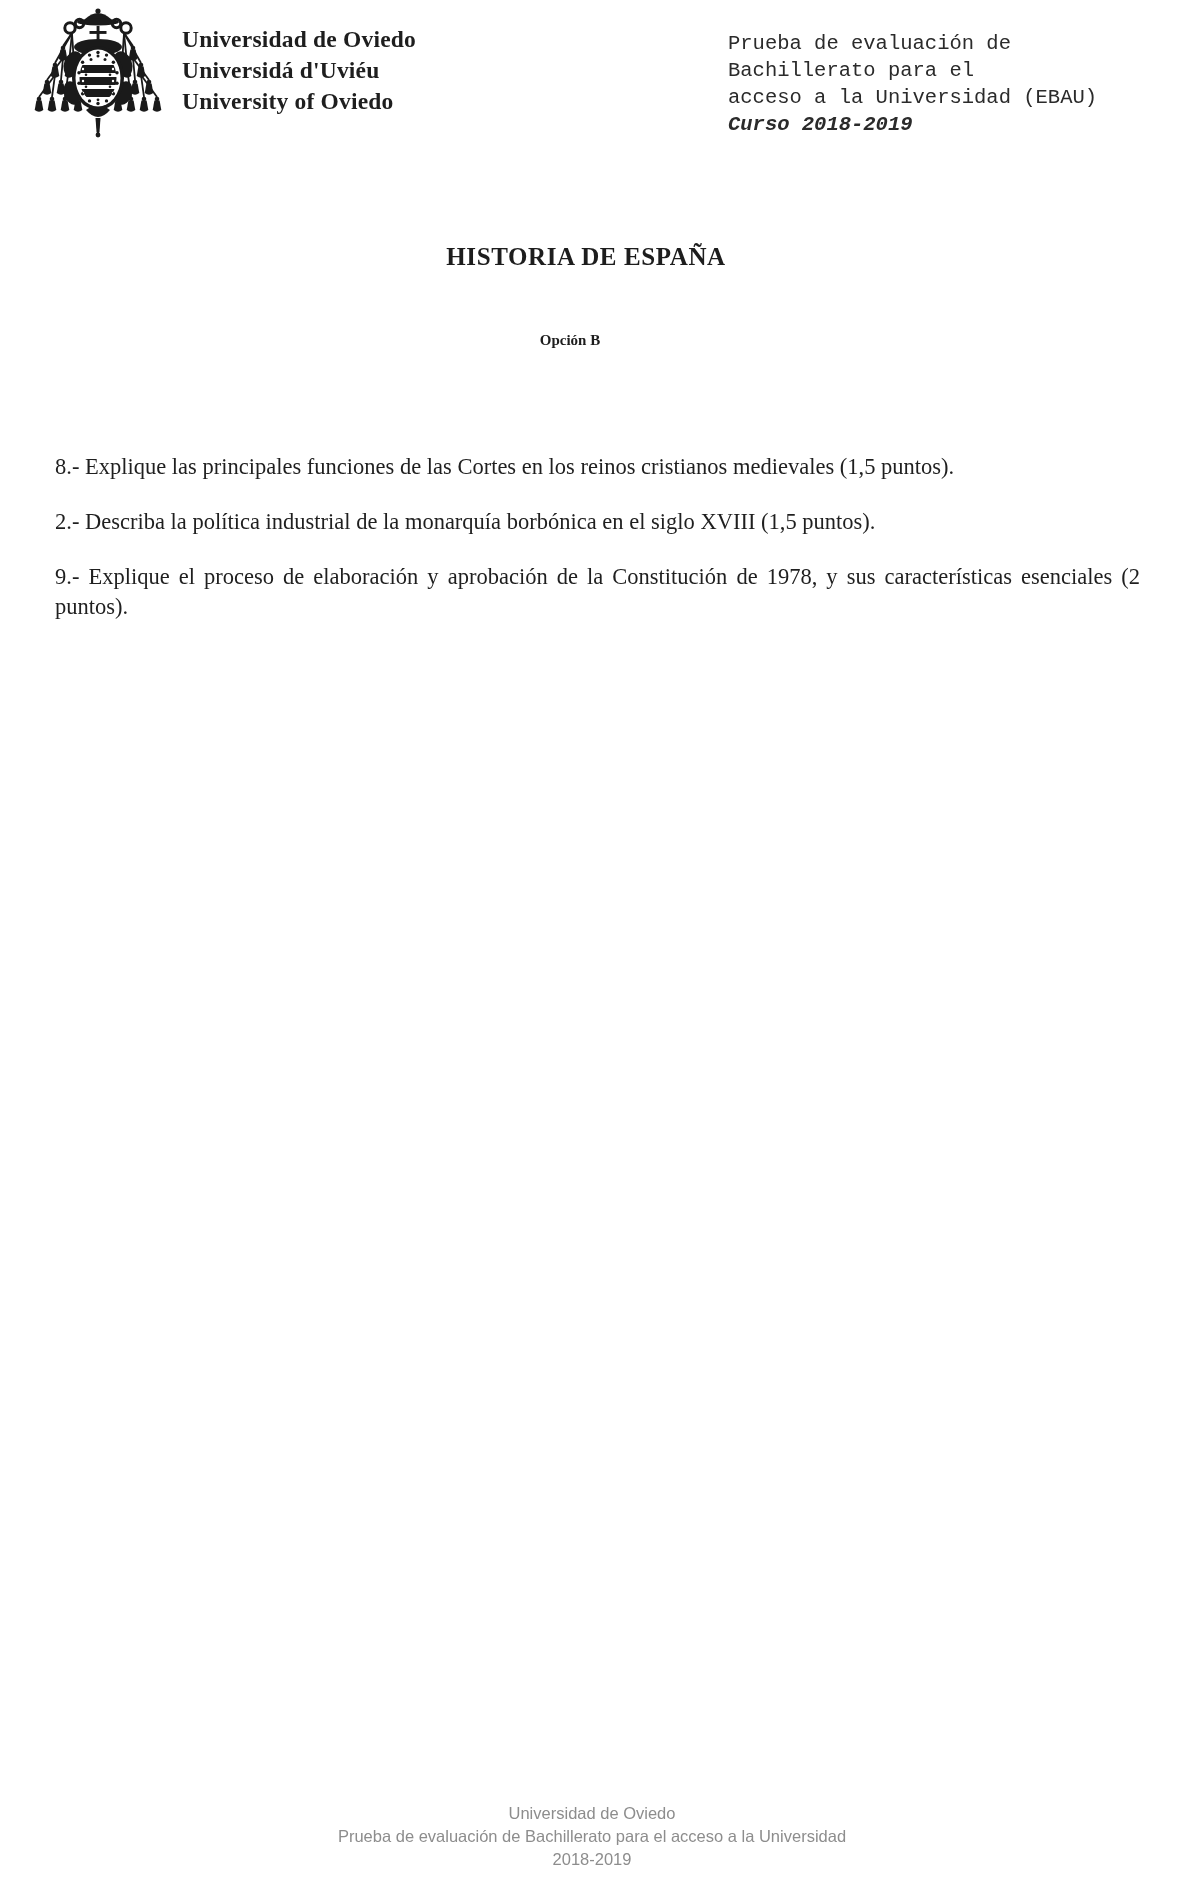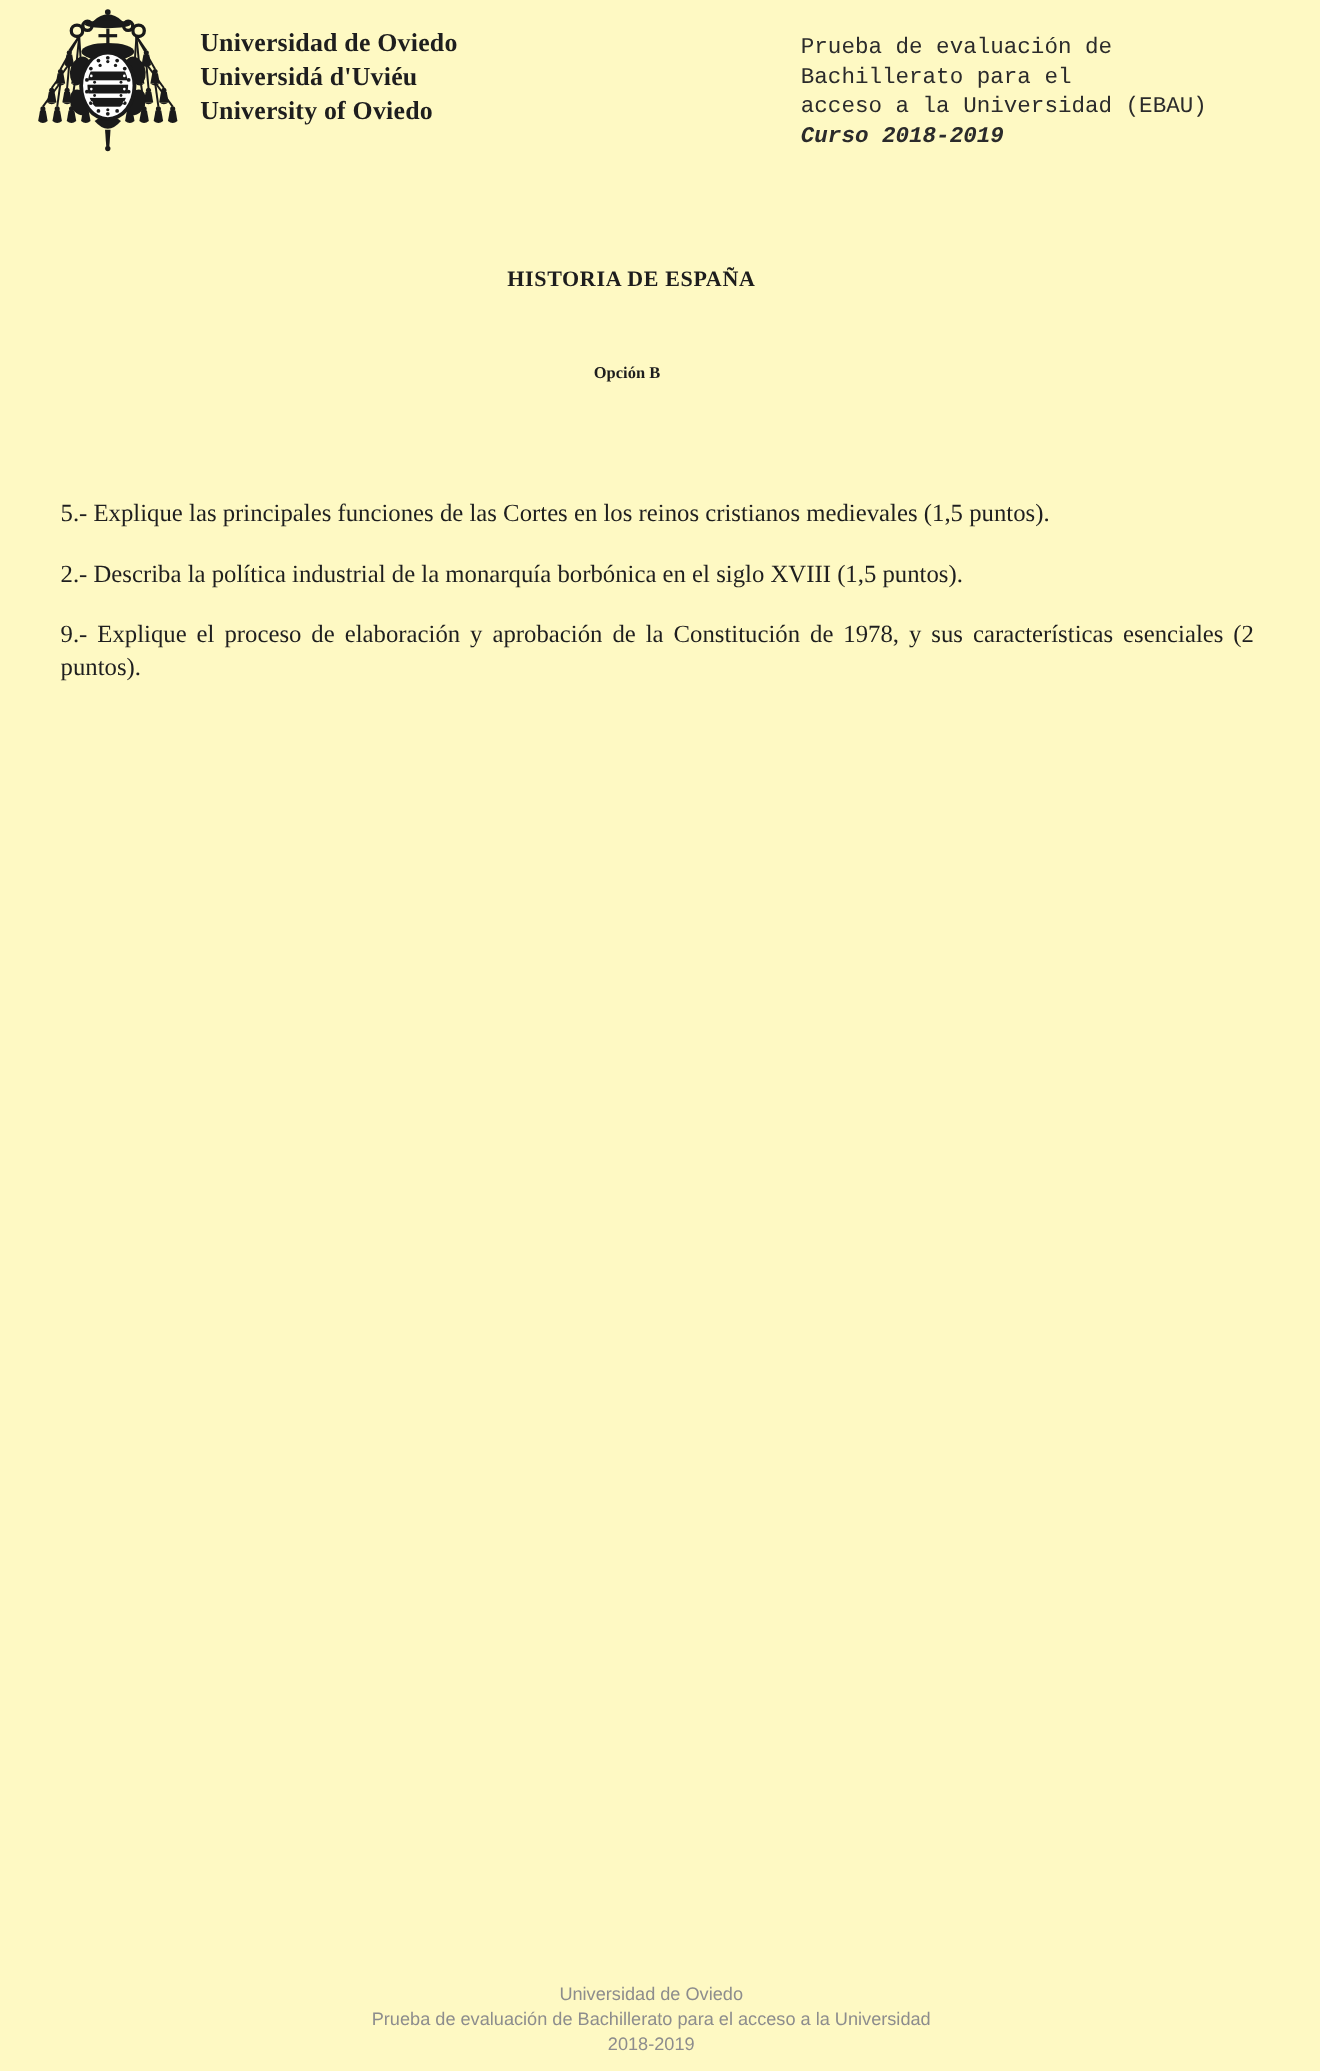--- a/index.html
+++ b/index.html
@@ -1,21 +1,21 @@
 <!DOCTYPE html>
 <html><head>
 <meta charset="utf-8">
 <style>
   html, body { margin: 0; padding: 0; background: #e9e9e9; }
   .page {
     position: relative;
     width: 1200px;
     height: 1883px;
     margin: 0 auto;
-    background: #fef9c3;
+    background: #ffffff;
     overflow: hidden;
     font-family: "Liberation Serif", "DejaVu Serif", serif;
     color: #222222;
   }
 
   
   .crest {
     position: absolute;
     left: 28px;
     top: 6px;
@@ -44,26 +44,26 @@
     color: #2b2b2b;
   }
   .header-right .course {
     font-weight: 700;
     font-style: italic;
   }
 
   
   .doc-title {
     position: absolute;
-    left: 4px;
+    left: 16px;
     top: 243px;
     width: 1140px;
     margin: 0;
     text-align: center;
-    font-size: 20px;
+    font-size: 25px;
     font-weight: 700;
     letter-spacing: 0.6px;
     color: #1d1d1d;
   }
   .doc-subtitle {
     position: absolute;
     left: 0;
     top: 332px;
     width: 1140px;
     margin: 0;
@@ -233,21 +233,21 @@
   <div class="header-right">
     <div>Prueba de evaluación de Bachillerato para el</div>
     <div>acceso a la Universidad (EBAU)</div>
     <div class="course">Curso 2018-2019</div>
   </div>
 
   <h1 class="doc-title">HISTORIA DE ESPAÑA</h1>
   <h2 class="doc-subtitle">Opción B</h2>
 
   <main class="questions">
-    <p>5.- Explique las principales funciones de las Cortes en los reinos cristianos medievales (1,5 puntos).</p>
+    <p>8.- Explique las principales funciones de las Cortes en los reinos cristianos medievales (1,5 puntos).</p>
     <p>2.- Describa la política industrial de la monarquía borbónica en el siglo XVIII (1,5 puntos).</p>
     <p class="q-last">9.- Explique el proceso de elaboración y aprobación de la Constitución de 1978, y sus características esenciales (2 puntos).</p>
   </main>
 
   <footer class="page-footer">
     <div>Universidad de Oviedo</div>
     <div>Prueba de evaluación de Bachillerato para el acceso a la Universidad</div>
     <div>2018-2019</div>
   </footer>
 

